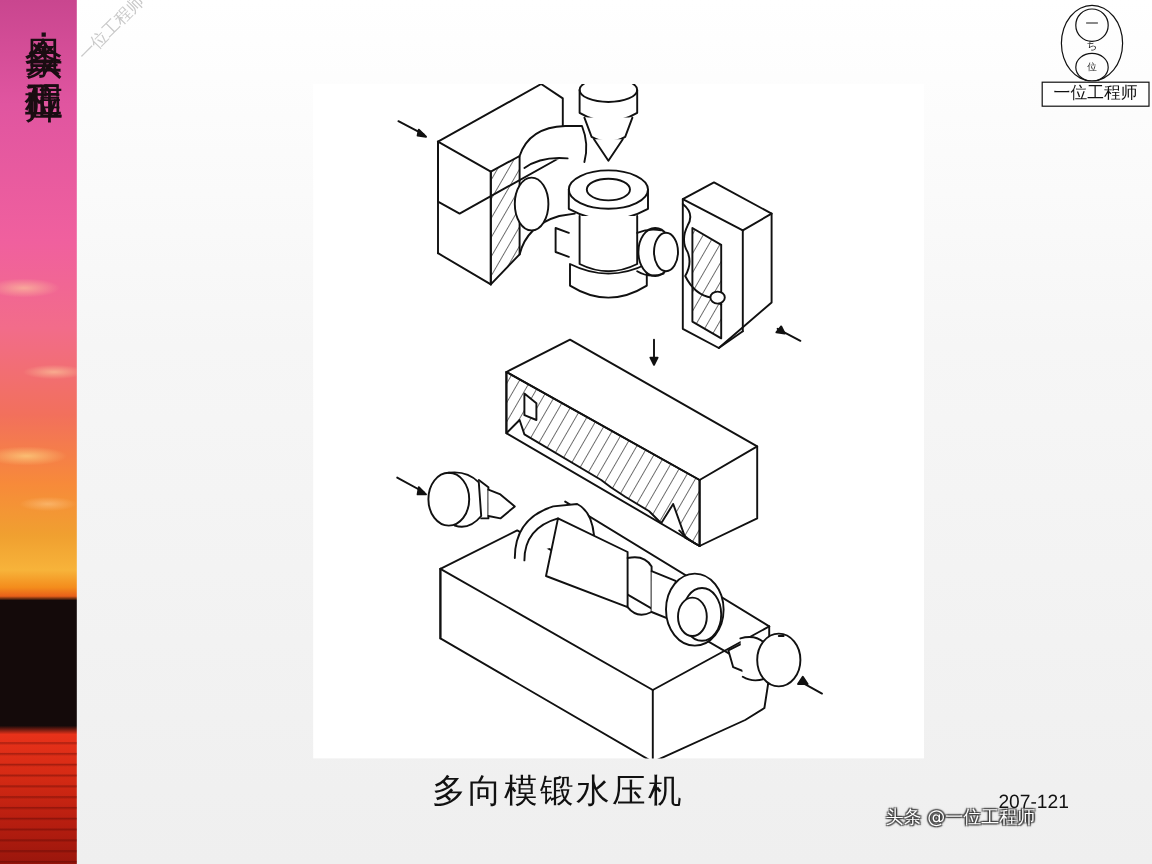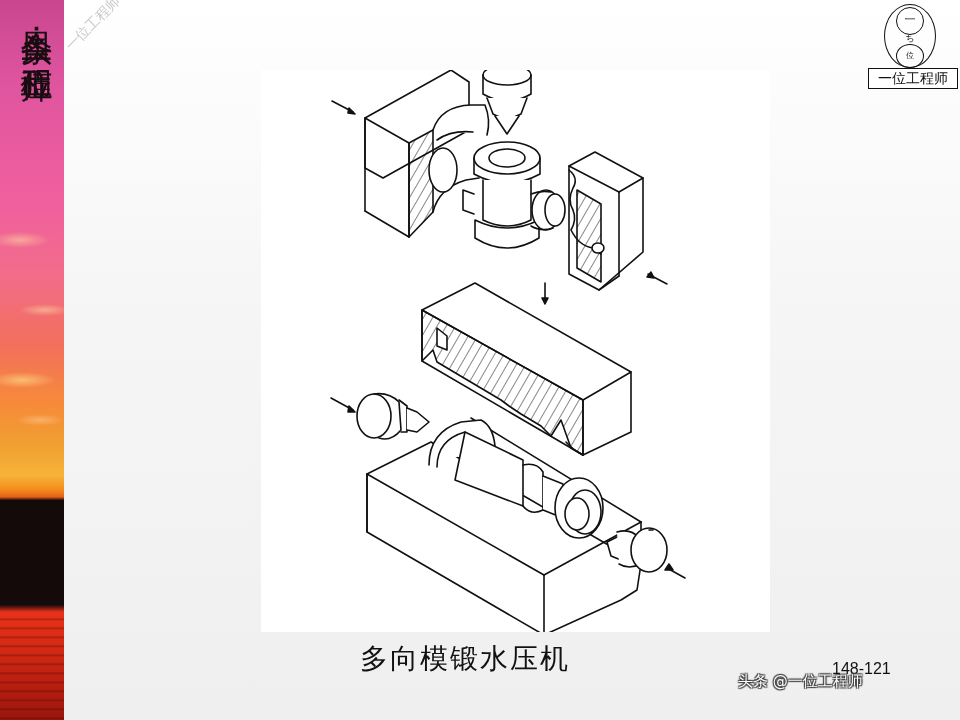--- a/index.html
+++ b/index.html
@@ -238,14 +238,14 @@
     </g>
 
     <g>
       <line x1="406" y1="498" x2="424" y2="508"></line>
       <polygon points="408,494 404,500 412,500" fill="#111"></polygon>
     </g>
   </svg>
 </div>
 
 <div class="caption">多向模锻水压机</div>
-<div class="page-num">148-121</div>
+<div class="page-num">207-121</div>
 <div class="source-watermark">头条 @一位工程师</div>
 
 </body></html>

